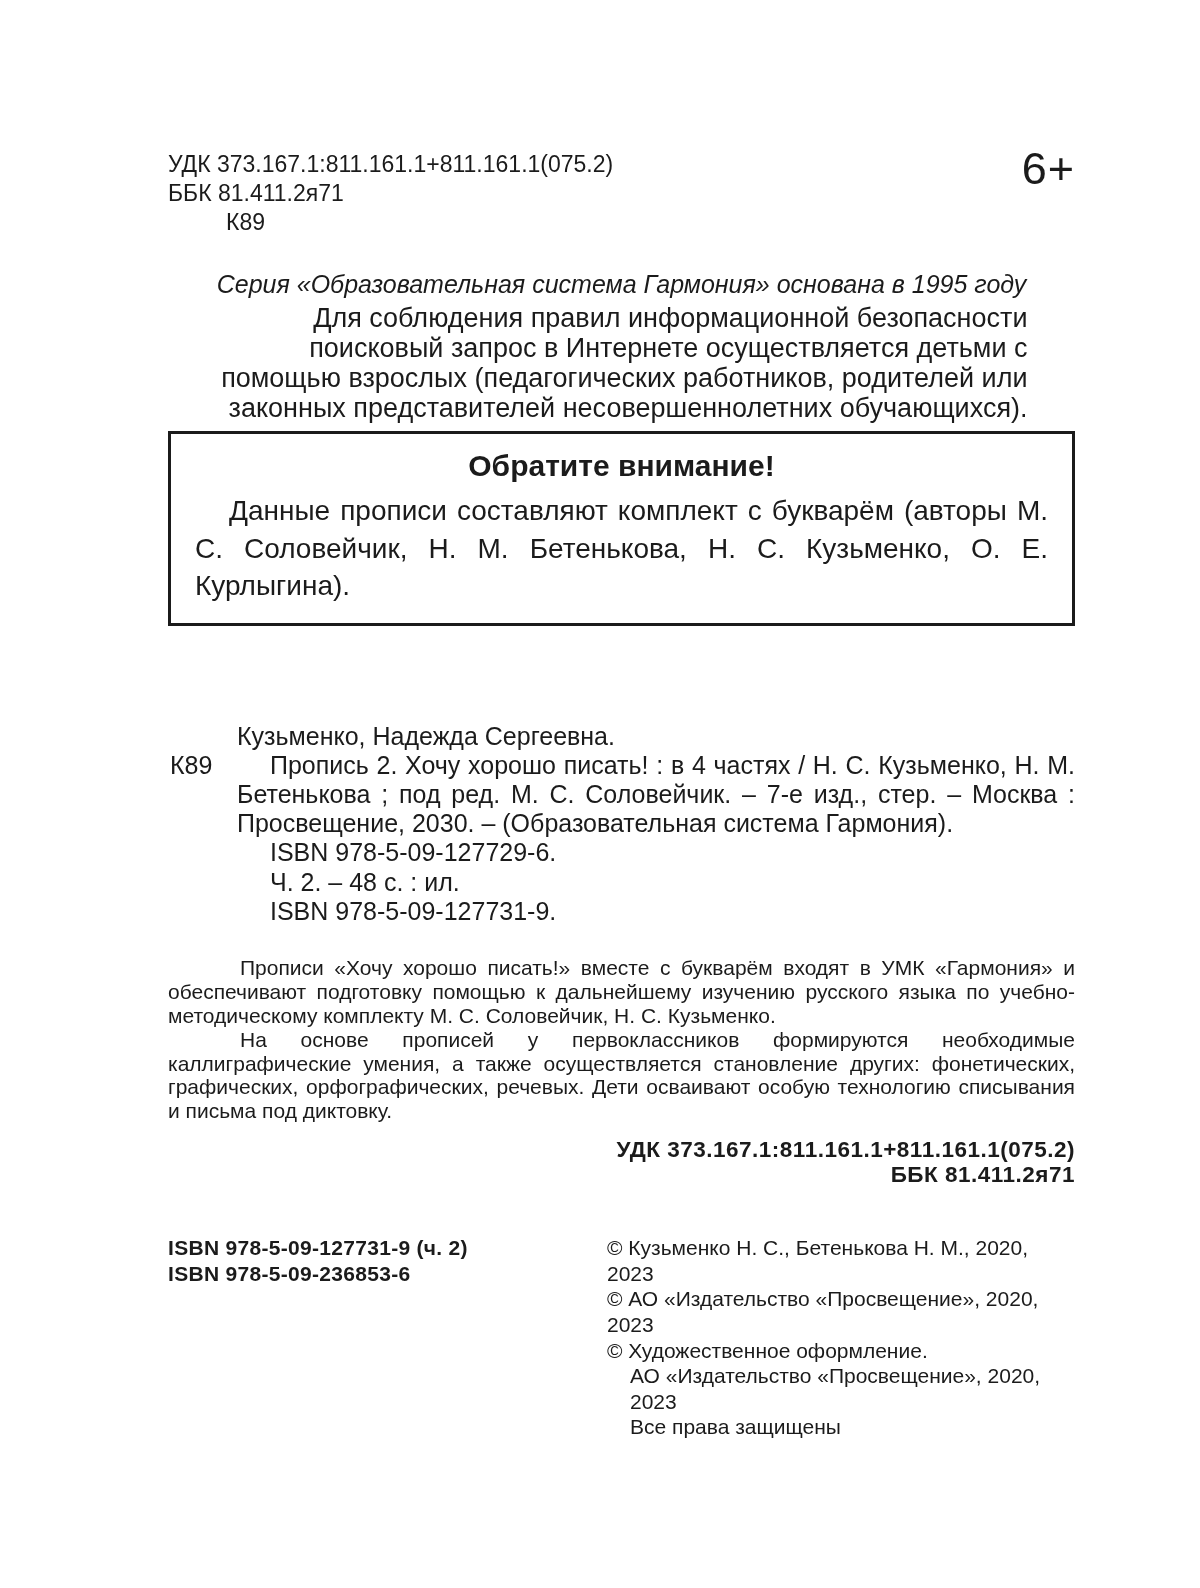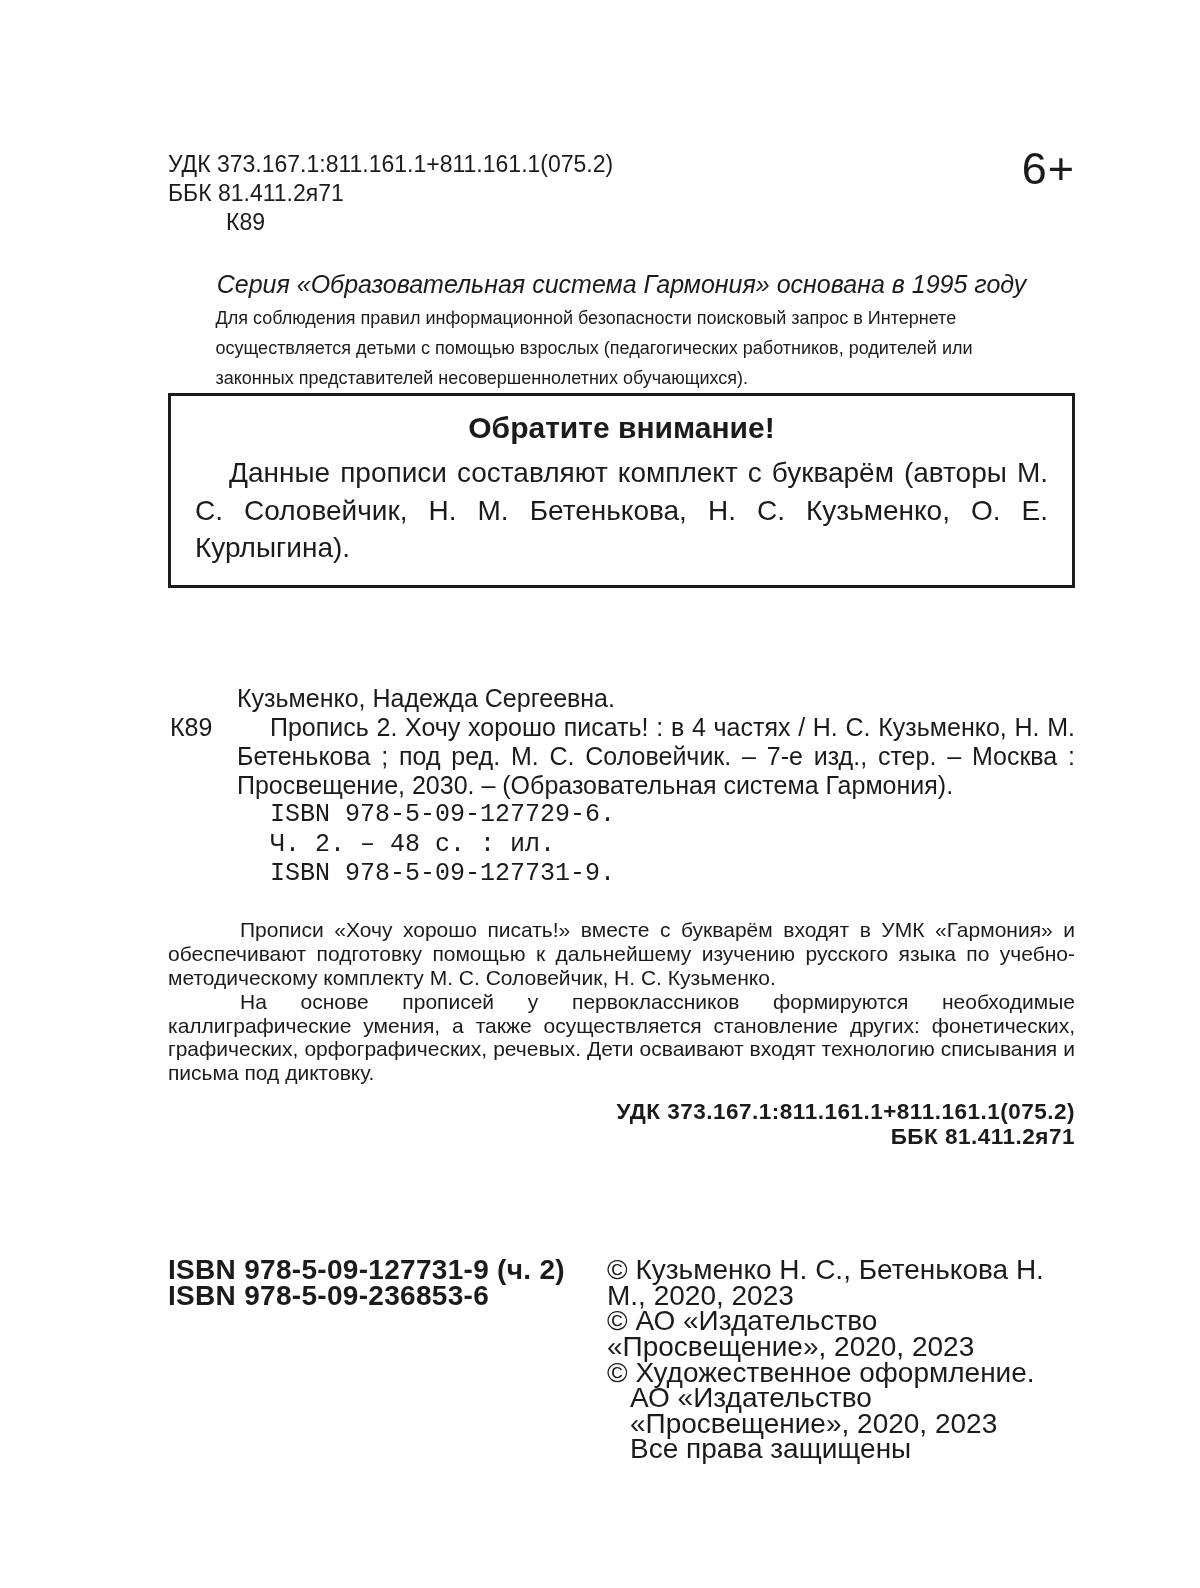--- a/index.html
+++ b/index.html
@@ -23,24 +23,24 @@
 
   
   .series-line {
     margin-top: 31px;
     text-align: center;
     font-style: italic;
     font-size: 25px;
     line-height: 32px;
   }
   .safety-note {
-    margin: 3px auto 0;
+    margin: 3px auto 8px;
     max-width: 812px;
-    text-align: left;
-    font-size: 18px;
+    text-align: right;
+    font-size: 27px;
     line-height: 30px;
   }
 
   
   .notice-box {
     margin-top: 0;
     border: 3px solid #1b1b1b;
     padding: 13px 24px 18px 24px;
   }
   .notice-title {
@@ -57,38 +57,38 @@
     text-indent: 34px;
     word-spacing: 2px;
   }
 
   
   .catalog { position: relative; margin-top: 96px; font-size: 25px; line-height: 29.2px; }
   .catalog-code { position: absolute; left: 2px; top: 29px; }
   .catalog-text { margin-left: 69px; }
   .catalog-author { font-weight: normal; }
   .catalog-desc { text-align: justify; text-indent: 33px; }
-  .catalog-hang { margin-left: 33px; font-family: Liberation Mono, monospace; }
+  .catalog-hang { margin-left: 33px; }
 
   
   .annotation { margin-top: 30px; font-size: 21px; line-height: 23.9px; }
   .annotation p { text-align: justify; text-indent: 72px; }
 
   
   .classifiers-right {
     margin-top: 14px;
     text-align: right;
     font-weight: bold;
     font-size: 22.5px;
     line-height: 25px;
     letter-spacing: 0.5px;
   }
 
   
-  .imprint { margin-top: 108px; display: flex; font-size: 28px; line-height: 25.6px; }
+  .imprint { margin-top: 48px; display: flex; font-size: 21px; line-height: 25.6px; }
   .isbn-col { width: 439px; font-weight: bold; letter-spacing: 0.3px; flex-shrink: 0; }
   .copy-col .indent { padding-left: 23px; }
 </style>
 </head>
 <body>
 
 <div class="page">
 
   <header class="top-row">
     <div class="udk-block">
@@ -114,21 +114,21 @@
       <p class="catalog-author">Кузьменко, Надежда Сергеевна.</p>
       <p class="catalog-desc">Пропись 2. Хочу хорошо писать! : в 4 частях / Н. С. Кузьменко, Н. М. Бетенькова ; под ред. М. С. Соловейчик. – 7-е изд., стер. – Москва : Просвещение, 2030. – (Образовательная система Гармония).</p>
       <p class="catalog-hang">ISBN 978-5-09-127729-6.</p>
       <p class="catalog-hang">Ч. 2. – 48 с. : ил.</p>
       <p class="catalog-hang">ISBN 978-5-09-127731-9.</p>
     </div>
   </section>
 
   <section class="annotation">
     <p>Прописи «Хочу хорошо писать!» вместе с букварём входят в УМК «Гармония» и обеспечивают подготовку помощью к дальнейшему изучению русского языка по учебно-методическому комплекту М. С. Соловейчик, Н. С. Кузьменко.</p>
-    <p>На основе прописей у первоклассников формируются необходимые каллиграфические умения, а также осуществляется становление других: фонетических, графических, орфографических, речевых. Дети осваивают входят технологию списывания и письма под диктовку.</p>
+    <p>На основе прописей у первоклассников формируются необходимые каллиграфические умения, а также осуществляется становление других: фонетических, графических, орфографических, речевых. Дети осваивают особую технологию списывания и письма под диктовку.</p>
   </section>
 
   <div class="classifiers-right">
     <div>УДК 373.167.1:811.161.1+811.161.1(075.2)</div>
     <div>ББК 81.411.2я71</div>
   </div>
 
   <footer class="imprint">
     <div class="isbn-col">
       <div>ISBN 978-5-09-127731-9 (ч. 2)</div>

